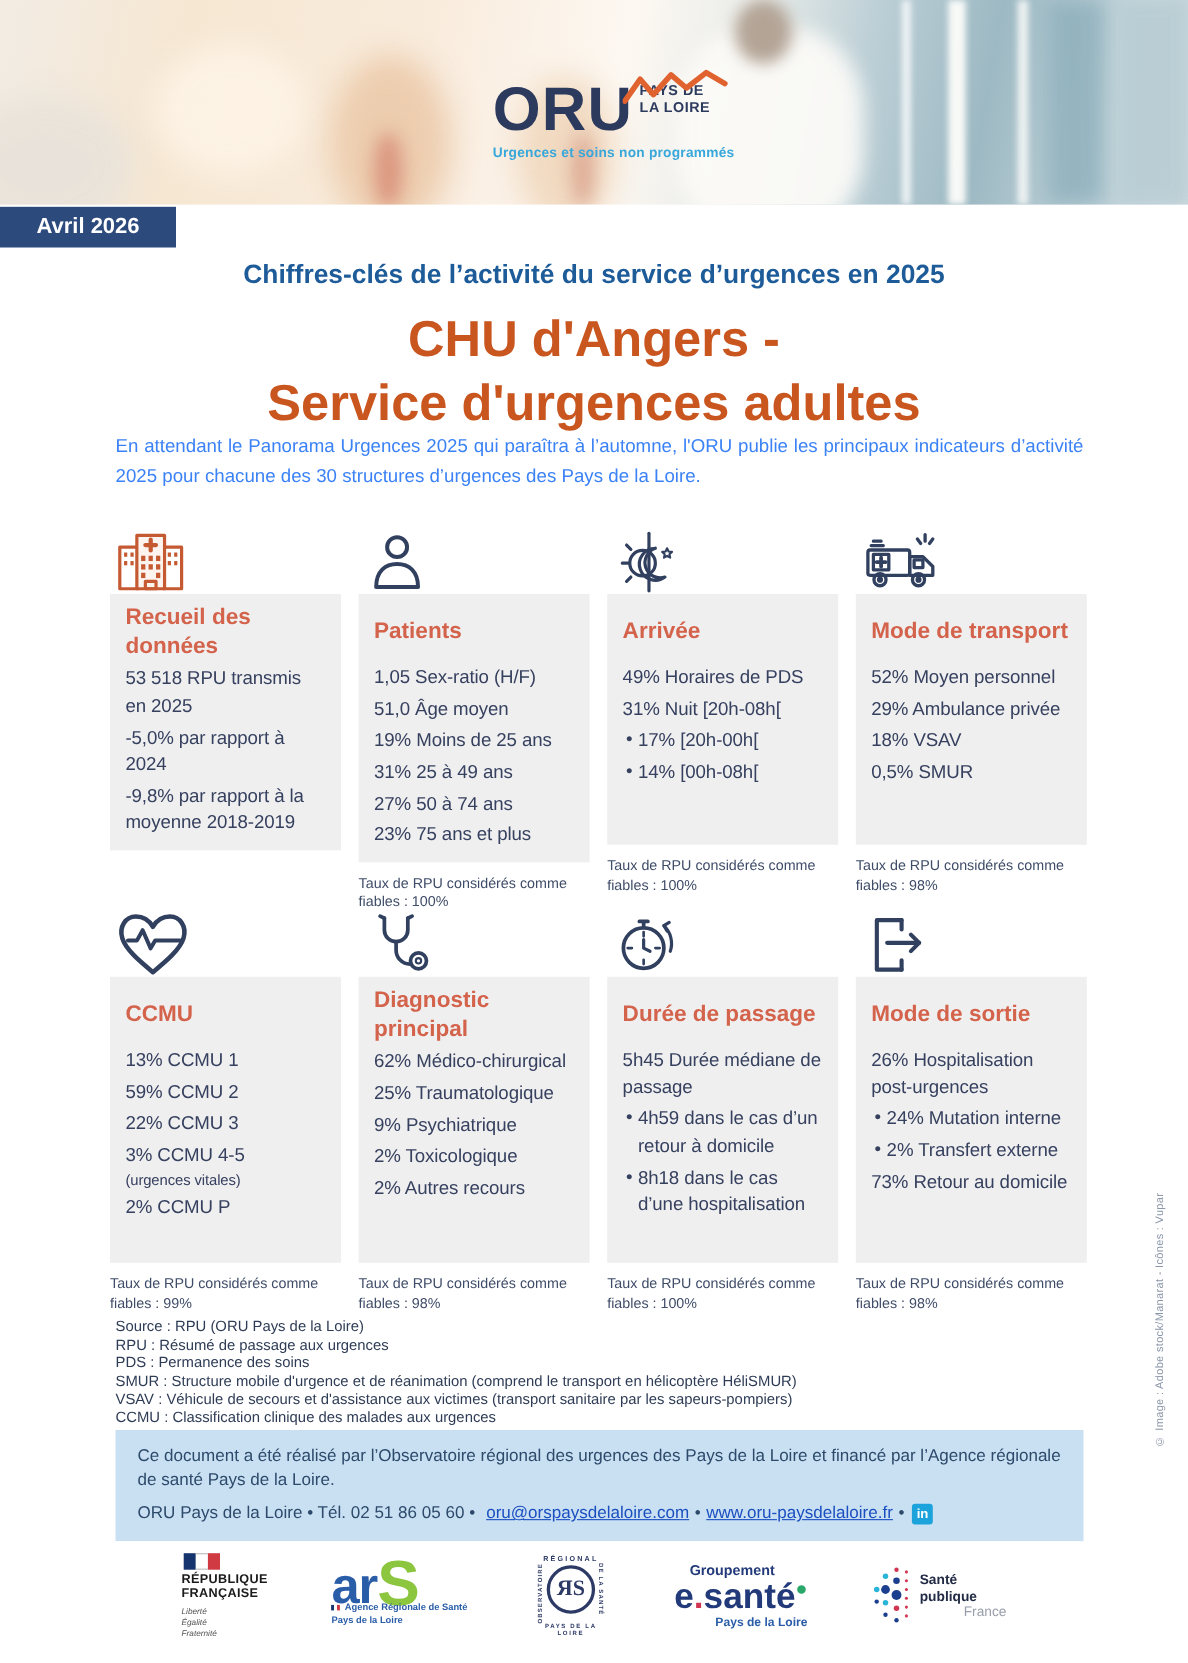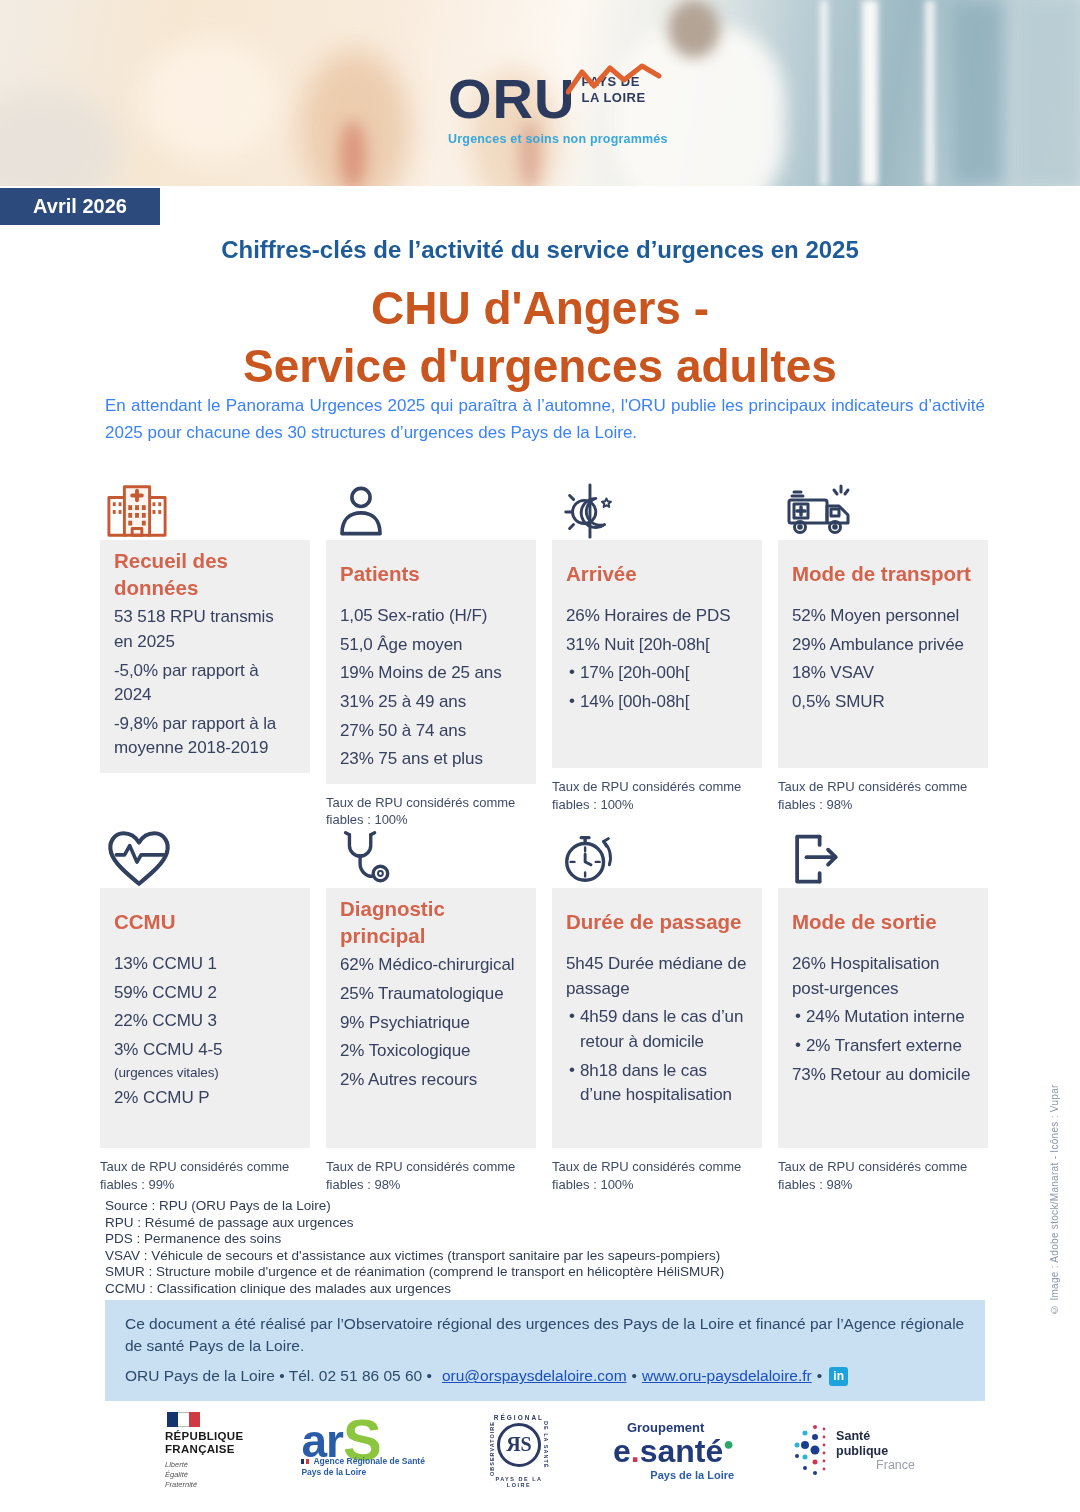--- a/index.html
+++ b/index.html
@@ -209,21 +209,21 @@
         <svg width="62" height="58" viewBox="0 0 64 58" fill="none" stroke="#31405f" stroke-width="3" stroke-linecap="round" stroke-linejoin="round">
           <line x1="33" y1="2" x2="33" y2="56"></line>
           <circle cx="27" cy="30" r="12"></circle>
           <path d="M8 30 h6 M12 13 l4 4 M12 47 l4 -4"></path>
           <path d="M39 16 a15 15 0 1 0 9 27 a12 12 0 1 1 -9 -27"></path>
           <path d="M50 16 l1.4 3 3.2 .4 -2.4 2.2 .7 3.2 -2.9 -1.7 -2.9 1.7 .7 -3.2 -2.4 -2.2 3.2 -.4 z" stroke-width="2"></path>
         </svg>
       </div>
       <div class="card-box">
         <div class="card-title">Arrivée</div>
-        <p class="line">26% Horaires de PDS</p>
+        <p class="line">49% Horaires de PDS</p>
         <p class="line">31% Nuit [20h-08h[</p>
         <p class="line bullet">17% [20h-00h[</p>
         <p class="line bullet">14% [00h-08h[</p>
       </div>
       <div class="card-note">Taux de RPU considérés comme fiables : 100%</div>
     </div>
 
     <div class="card">
       <div class="card-icon">
         <svg width="74" height="58" viewBox="0 0 72 58" fill="none" stroke="#31405f" stroke-width="3" stroke-linecap="round" stroke-linejoin="round">
@@ -330,22 +330,22 @@
         <p class="line">73% Retour au domicile</p>
       </div>
       <div class="card-note">Taux de RPU considérés comme fiables : 98%</div>
     </div>
   </div>
 
   <div class="glossary">
     <p>Source : RPU (ORU Pays de la Loire)</p>
     <p>RPU : Résumé de passage aux urgences</p>
     <p>PDS : Permanence des soins</p>
+    <p>SMUR : Structure mobile d'urgence et de réanimation (comprend le transport en hélicoptère HéliSMUR)</p>
     <p>VSAV : Véhicule de secours et d'assistance aux victimes (transport sanitaire par les sapeurs-pompiers)</p>
-    <p>SMUR : Structure mobile d'urgence et de réanimation (comprend le transport en hélicoptère HéliSMUR)</p>
     <p>CCMU : Classification clinique des malades aux urgences</p>
   </div>
 
   <div class="footer-box">
     <p>Ce document a été réalisé par l’Observatoire régional des urgences des Pays de la Loire et financé par l’Agence régionale de santé Pays de la Loire.</p>
     <p class="p2">
       <span>ORU Pays de la Loire • Tél. 02 51 86 05 60 •</span>
       <span class="sep"></span>
       <a href="#">oru@orspaysdelaloire.com</a>
       <span class="sep">•</span>

